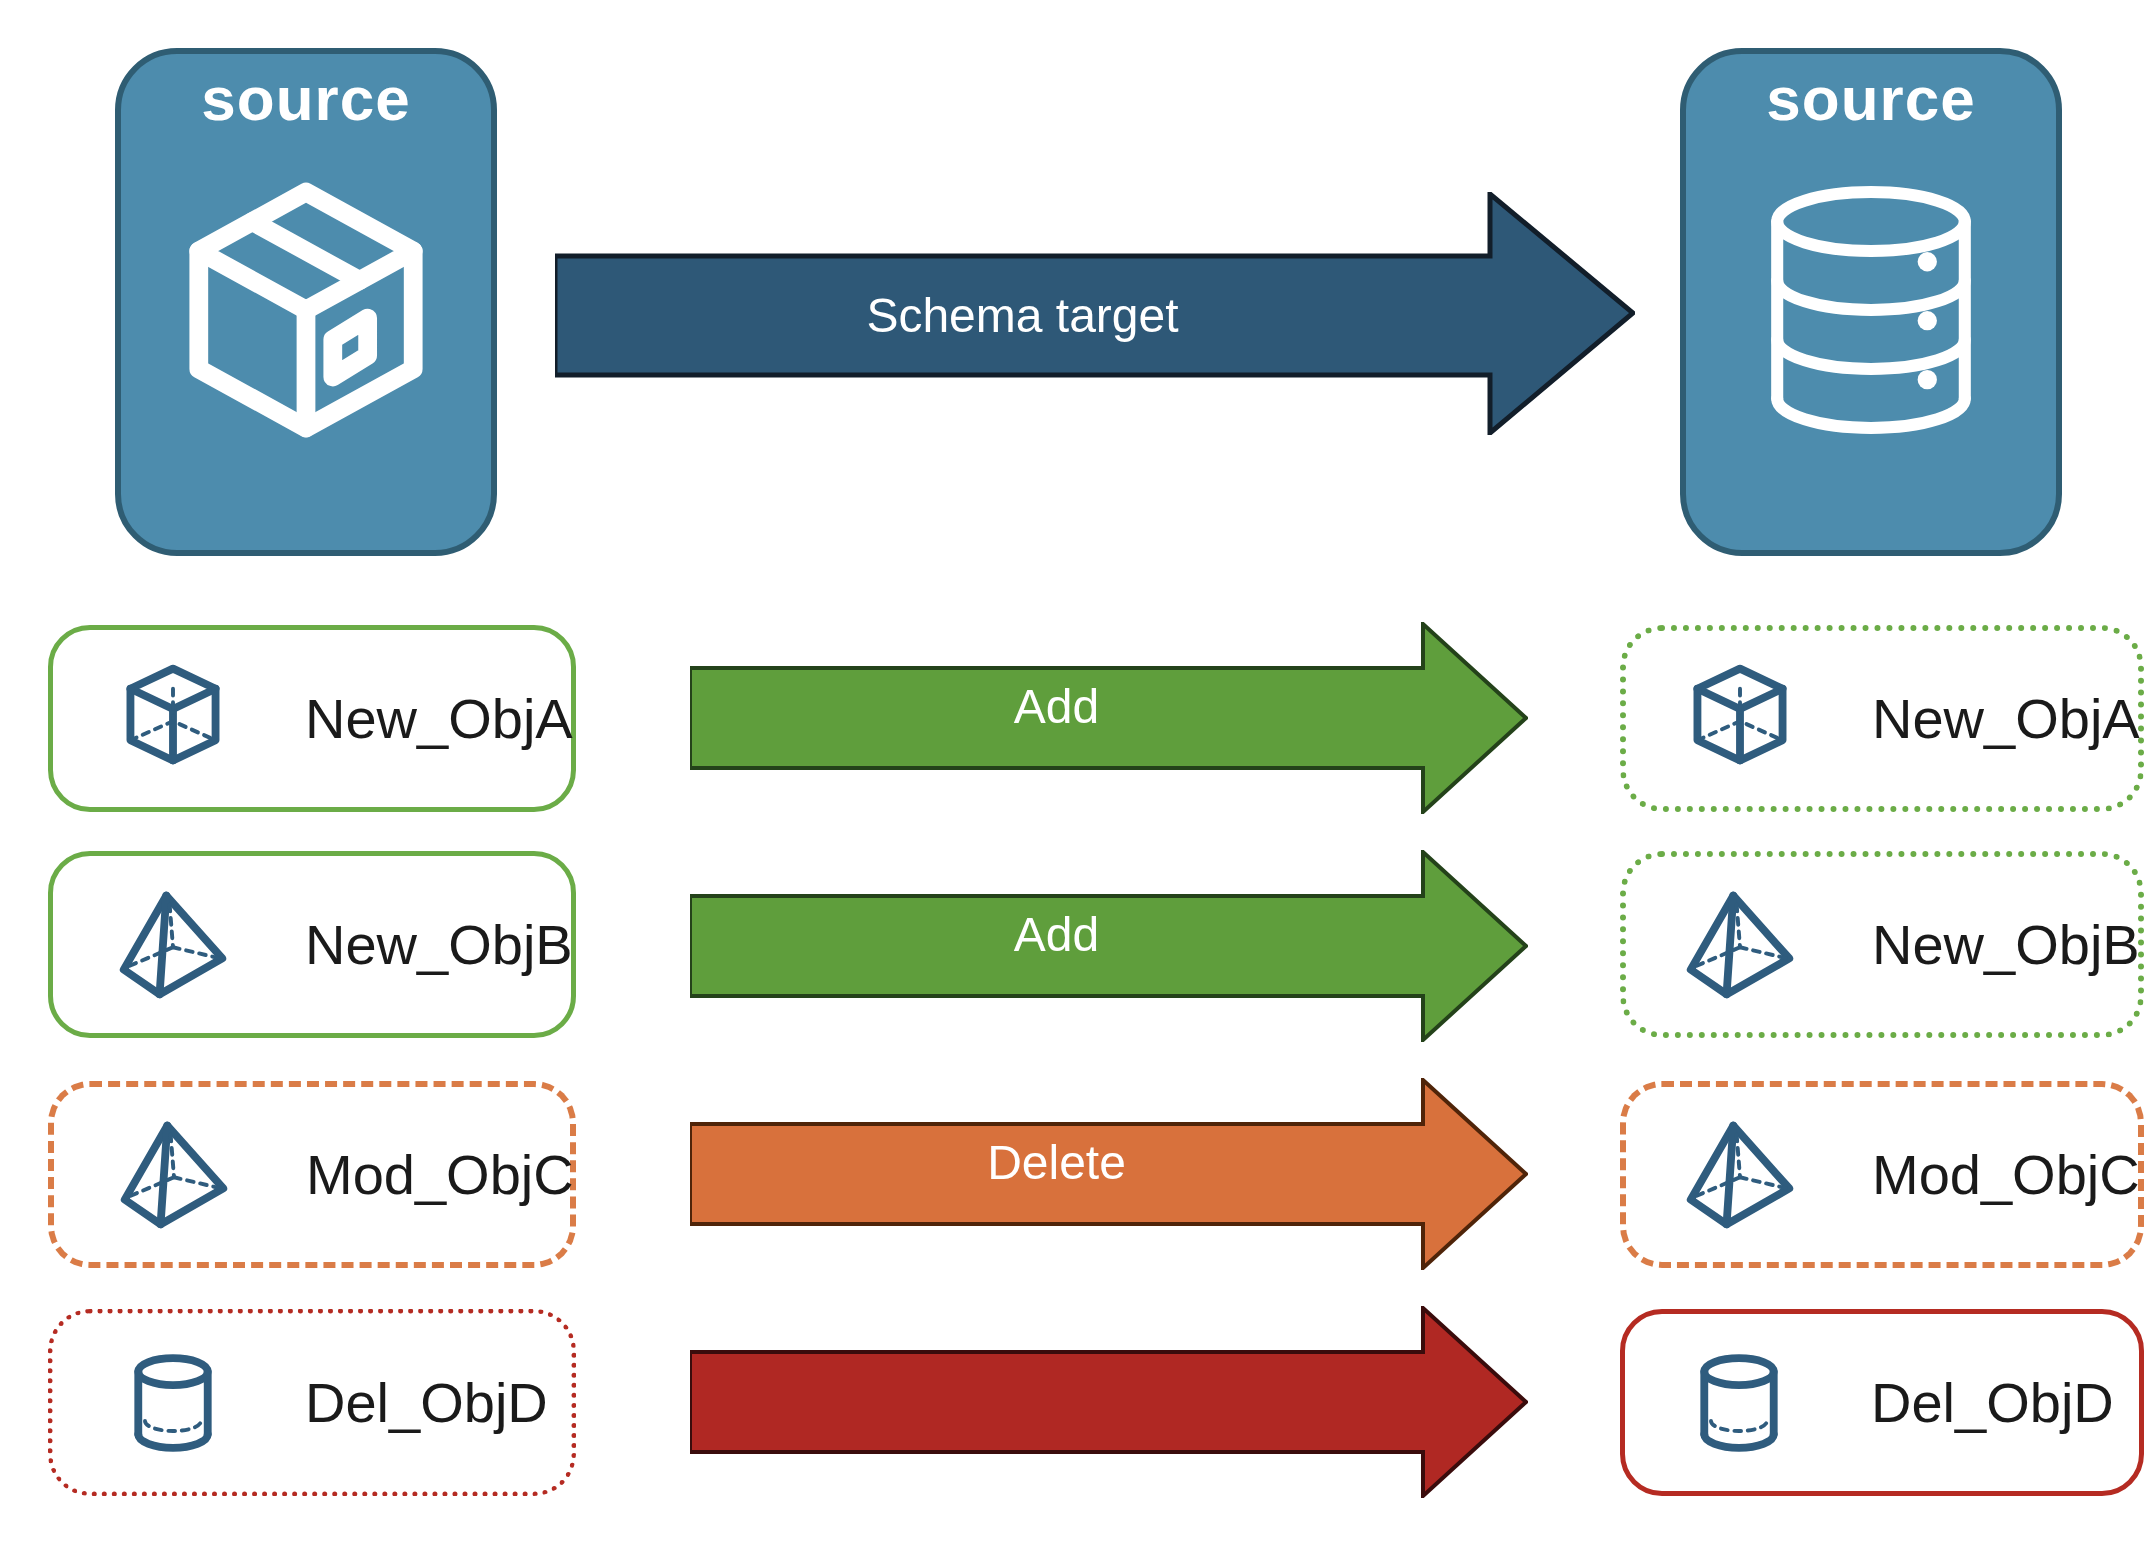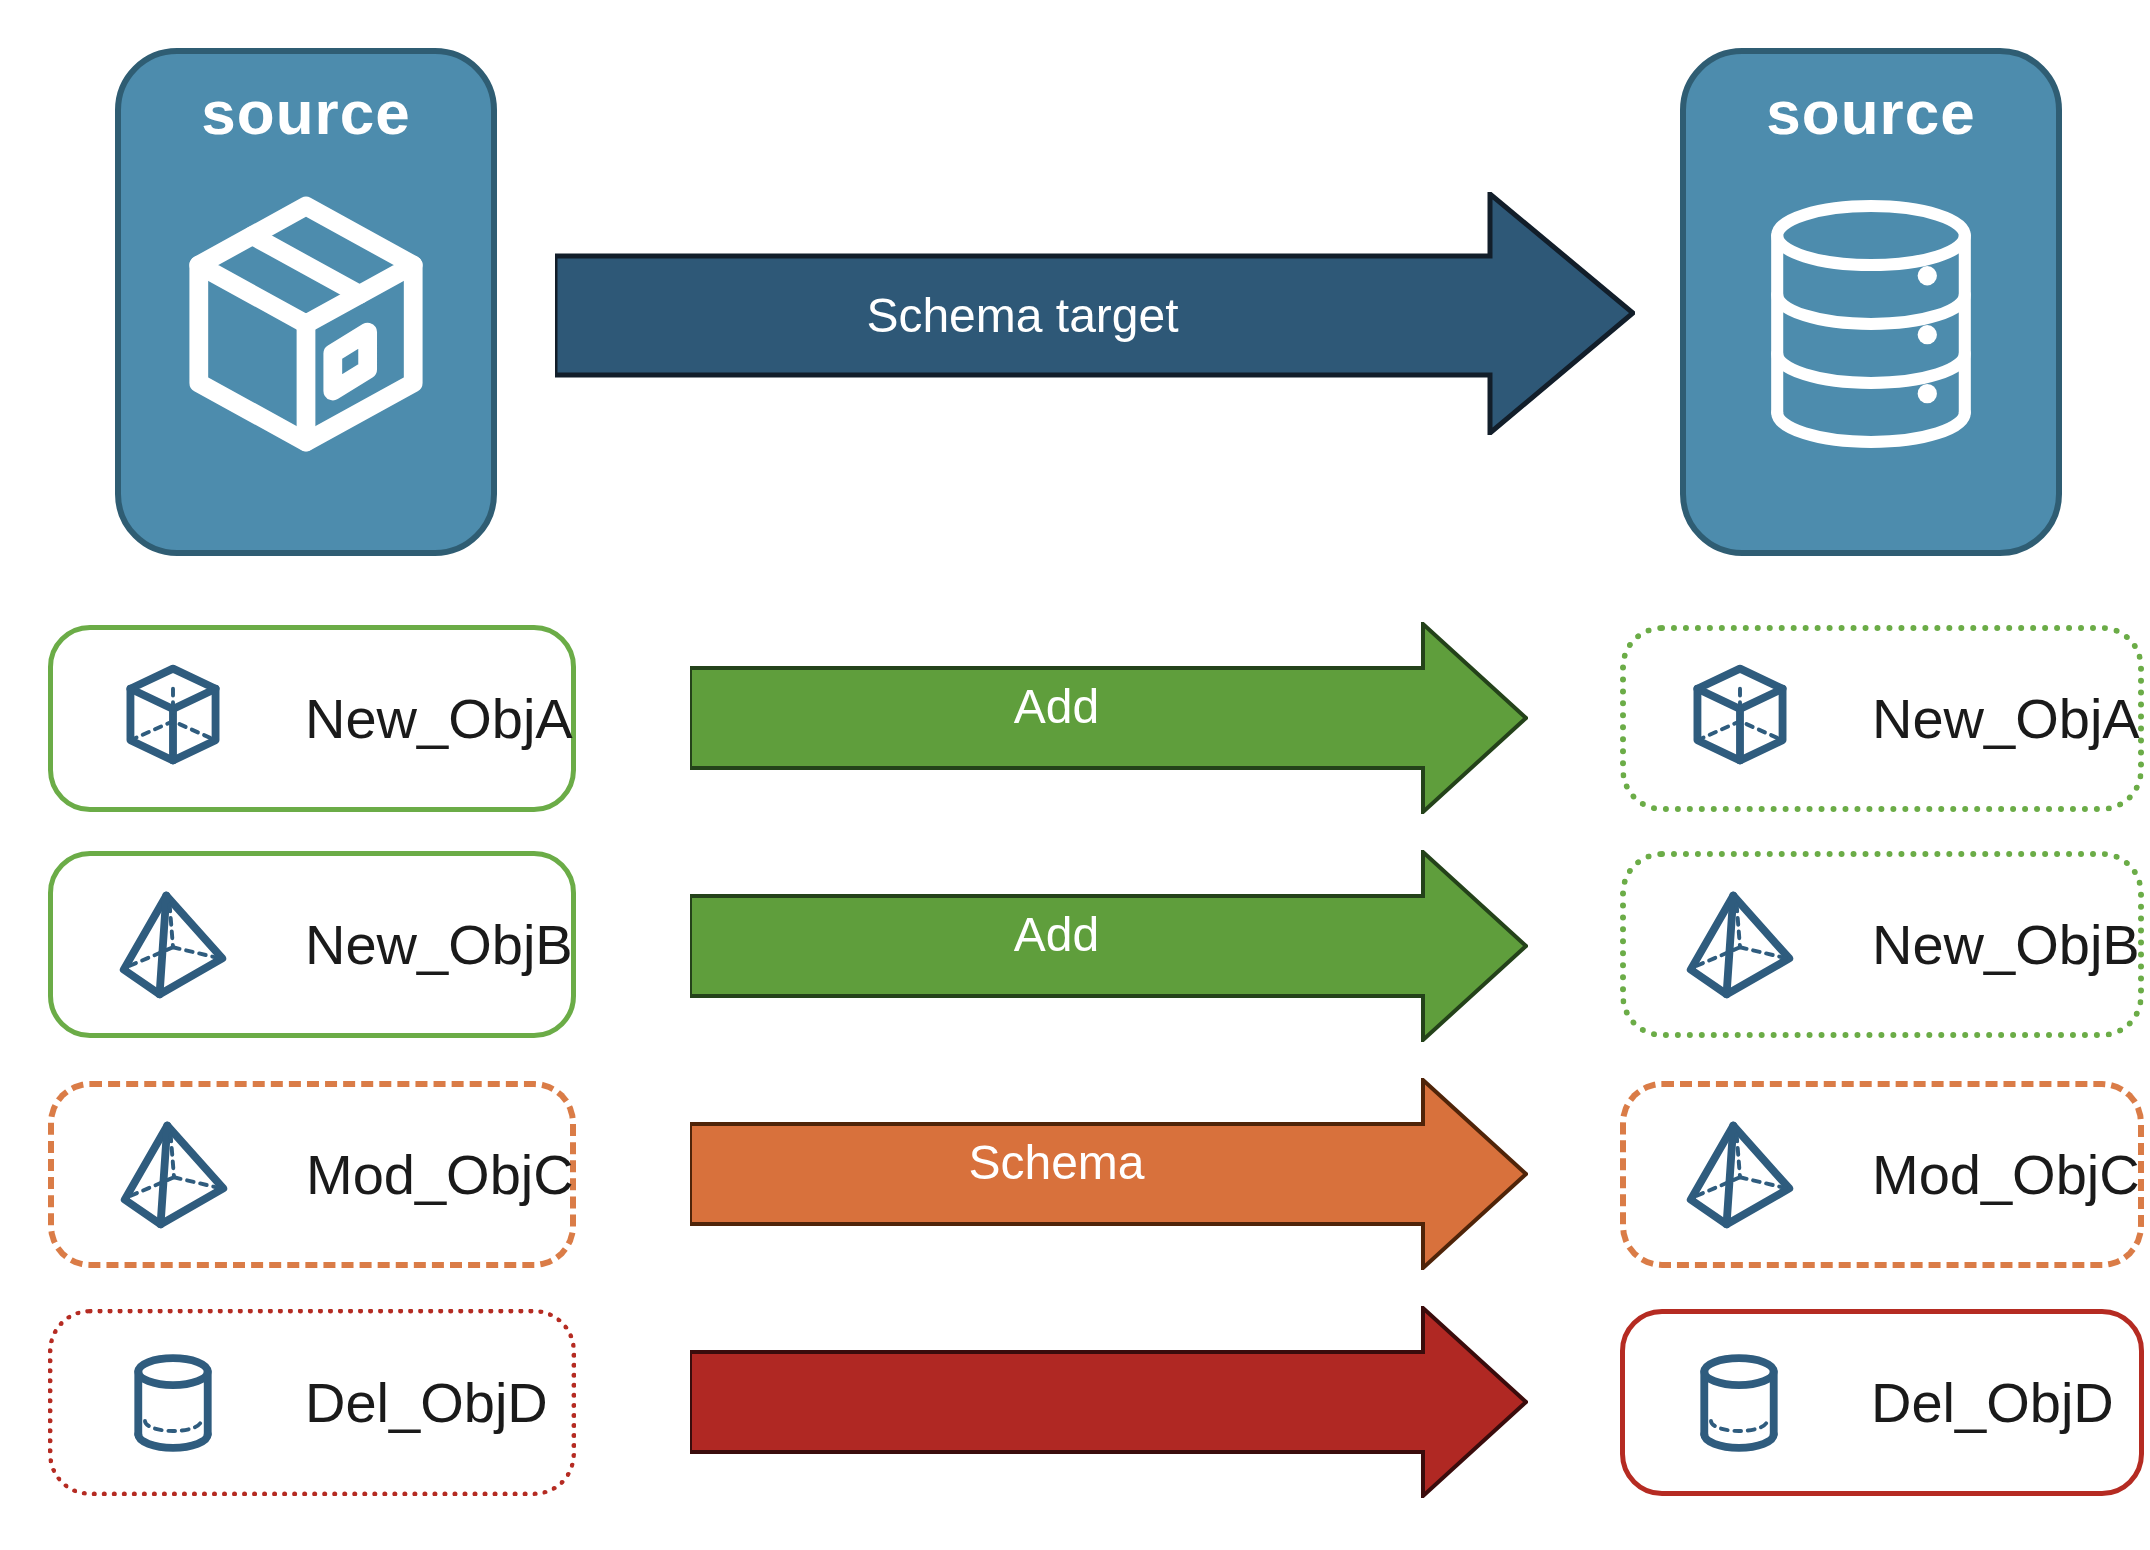--- a/index.html
+++ b/index.html
@@ -5,21 +5,21 @@
   html,body{margin:0;padding:0;background:#ffffff;}
   .canvas{
     position:relative;width:2150px;height:1550px;background:#ffffff;overflow:hidden;
     font-family:"Liberation Sans", sans-serif;
   }
   
   .node{
     position:absolute;top:48px;width:382px;height:508px;
     background:#4D8CAD;border:6px solid #2F5D73;border-radius:62px;
     box-sizing:border-box;display:flex;flex-direction:column;align-items:center;
-    padding-top:23px;
+    padding-top:9px;
   }
   .node-src{left:115px;}
   .node-tgt{left:1680px;}
   .node-label{color:#ffffff;font-size:62px;font-weight:bold;letter-spacing:1px;}
   .node-icon{width:268px;height:300px;margin-top:26px;}
 
   
   .big-arrow{position:absolute;left:555px;top:192px;width:1080px;height:243px;}
   .big-arrow svg{position:absolute;left:0;top:0;width:100%;height:100%;}
   .big-arrow polygon{fill:#2E5877;stroke:#121E2A;stroke-width:5;stroke-linejoin:miter;}
@@ -164,21 +164,21 @@
       <path class="dash-e" d="M47,14 L50,52"></path>
       <path class="dash-e" d="M50,52 L8,70"></path>
       <path class="dash-e" d="M50,52 L92,62"></path>
     </svg>
     <div class="obj-label">Mod_ObjC</div>
   </div>
   <div class="row-arrow arrow-orange ra3">
     <svg viewBox="0 0 838 192" preserveAspectRatio="none">
       <polygon points="0,46 733,46 733,2 836,96 733,190 733,146 0,146"></polygon>
     </svg>
-    <div class="row-arrow-label">Schema</div>
+    <div class="row-arrow-label">Delete</div>
   </div>
   <div class="obj-box right r3 b-dashed-orange">
     <svg class="obj-icon blue-icon" viewBox="0 0 100 100">
       <path class="solid-e" d="M44,6 L6,72 L38,94 L94,62 Z"></path>
       <path class="solid-e" d="M44,6 L38,94"></path>
       <path class="dash-e" d="M47,14 L50,52"></path>
       <path class="dash-e" d="M50,52 L8,70"></path>
       <path class="dash-e" d="M50,52 L92,62"></path>
     </svg>
     <div class="obj-label">Mod_ObjC</div>

